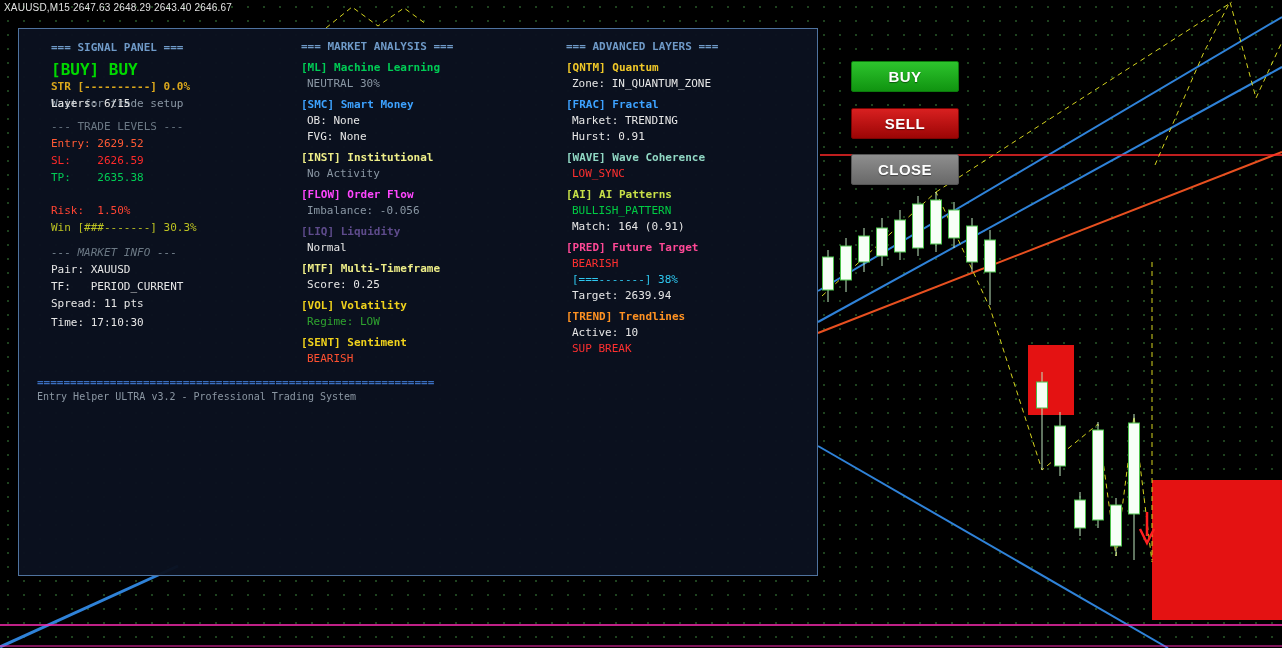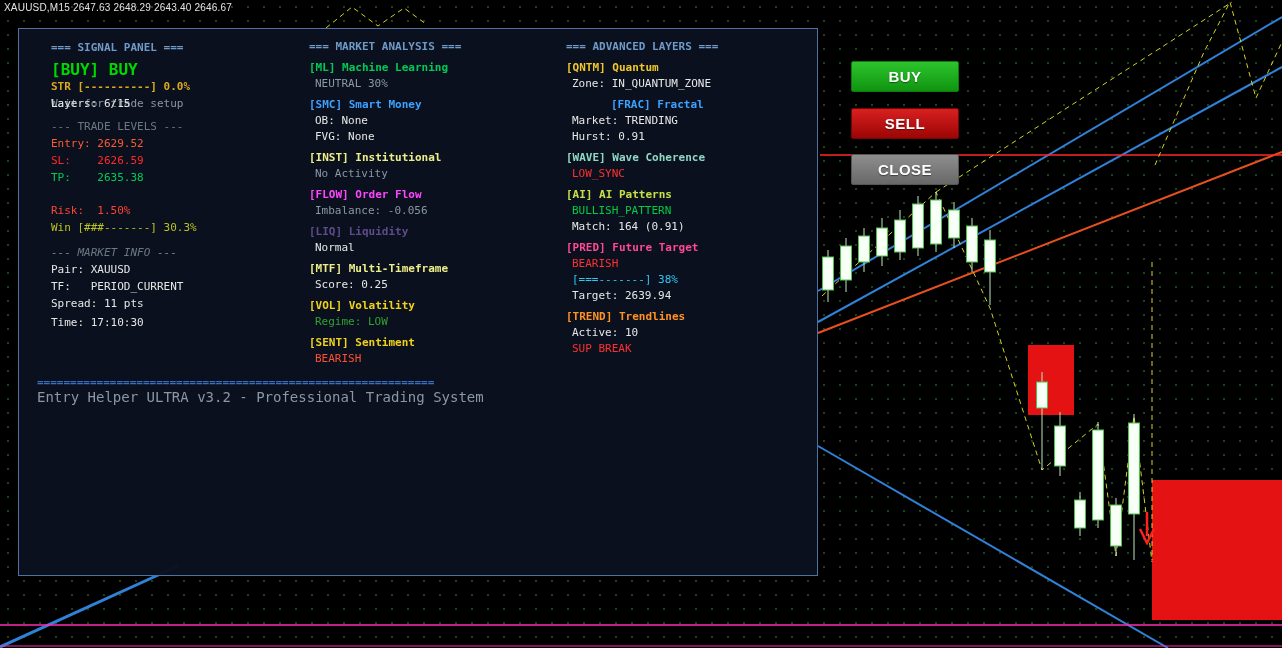--- a/index.html
+++ b/index.html
@@ -34,21 +34,21 @@
   }
   
   .panel{
     position:absolute;left:18px;top:28px;width:800px;height:548px;
     background:rgba(10,17,31,0.97);
     border:1px solid #4f739f;box-sizing:border-box;
     font-size:11px;
   }
   .col{position:absolute;top:10px;}
   .col1{left:32px;}
-  .col2{left:290px;}
+  .col2{left:282px;}
   .col3{left:547px;}
   .line{white-space:pre;line-height:16px;}
   .col1 .line{line-height:17px;}
   .t{color:#6f9ac8;font-weight:bold;}
   .g4{margin-top:2px;} .g5{margin-top:5px;} .g6{margin-top:6px;} .g8{margin-top:8px;font-style:italic;}
   .ind{padding-left:6px;}
   .bold{font-weight:bold;}
   
   .c-sig{color:#00d800;font-weight:bold;font-size:16px;line-height:19px;}
   .c-str{color:#dca81c;font-weight:bold;}
@@ -67,32 +67,32 @@
   .c-smc{color:#3da2ff;}
   .c-inst{color:#eeee88;}
   .c-flow{color:#ff46ff;}
   .c-liq{color:#5e4b8c;}
   .c-mtf{color:#eeee88;}
   .c-vol{color:#f0d21c;}
   .c-dimgreen{color:#2fa32f;}
   .c-bearish{color:#ff5030;}
   
   .c-qntm{color:#f0c828;}
-  .c-frac{color:#3da2ff;margin-left:45px;}
+  .c-frac{color:#3da2ff;}
   .c-wave{color:#90d8c4;}
   .c-redtxt{color:#ff3030;}
   .c-ai{color:#c8e048;}
   .c-bull{color:#00cc44;}
   .c-pred{color:#ff4896;}
   .c-cyan{color:#2ec8f0;}
   .c-trend{color:#ff9222;}
   
   .panel-footer{position:absolute;left:18px;top:347px;}
   .div-line{color:#3a6fc0;font-weight:bold;white-space:pre;line-height:14px;}
-  .footer-text{color:#8b97a3;font-size:14px;line-height:14px;white-space:pre;}
+  .footer-text{color:#8b97a3;font-size:10px;line-height:14px;white-space:pre;}
   
   .btn{
     position:absolute;left:851px;width:108px;height:31px;
     display:flex;align-items:center;justify-content:center;
     color:#fff;font:bold 15px "Liberation Sans",sans-serif;letter-spacing:.5px;
     border-radius:2px;cursor:pointer;box-sizing:border-box;
     text-shadow:0 1px 1px rgba(0,0,0,.45);
   }
   .btn-buy{top:61px;background:linear-gradient(180deg,#2dc42d,#109410);border:1px solid #0c7a0c;}
   .btn-sell{top:108px;background:linear-gradient(180deg,#d82020,#9c0505);border:1px solid #7a0303;}

